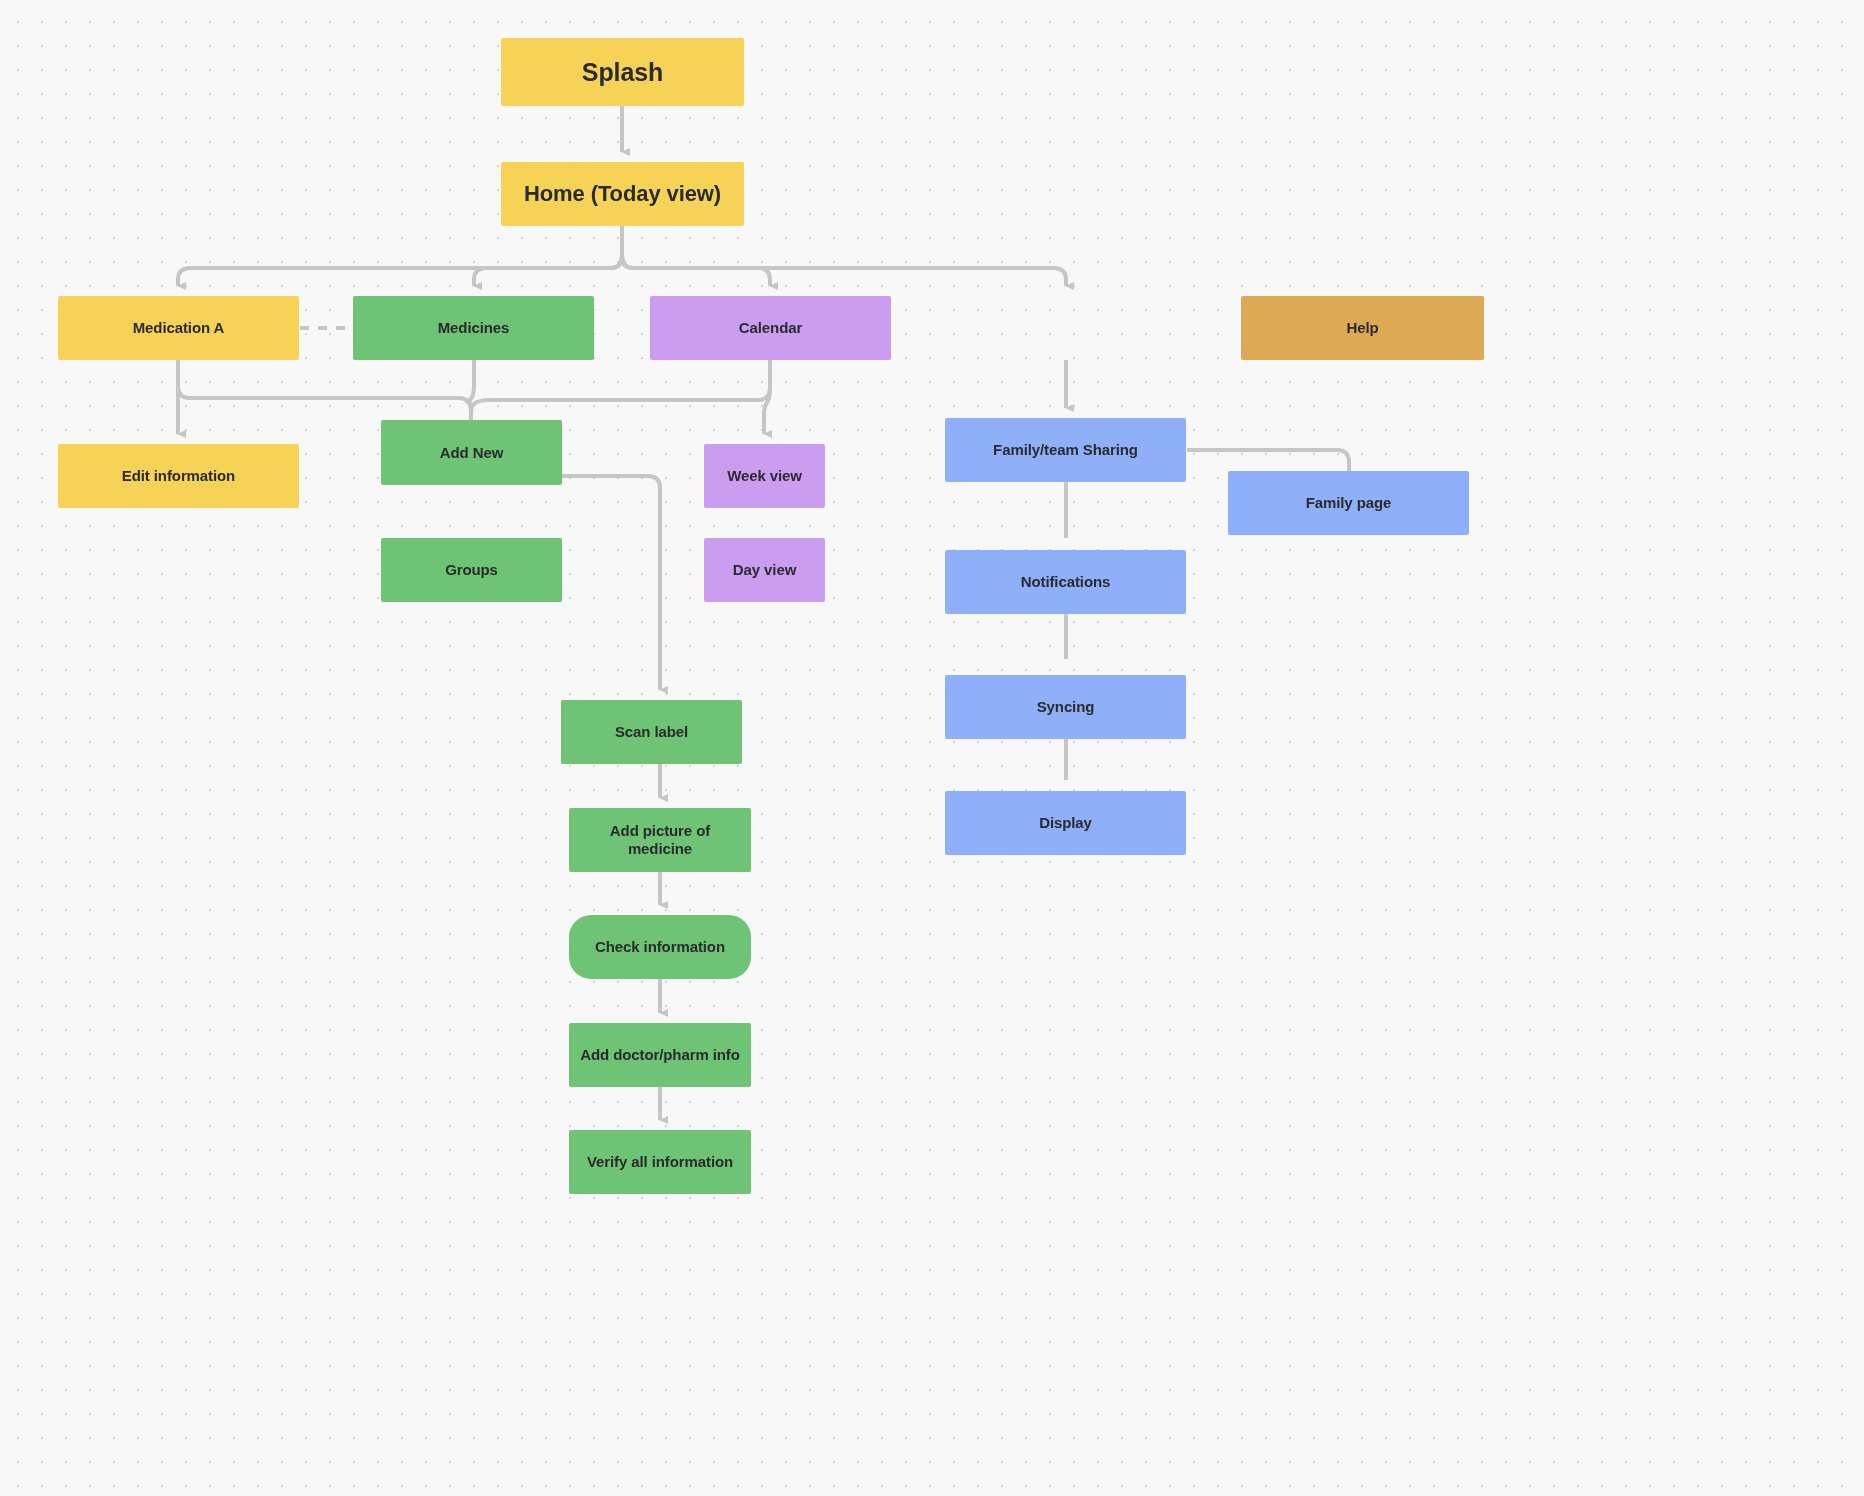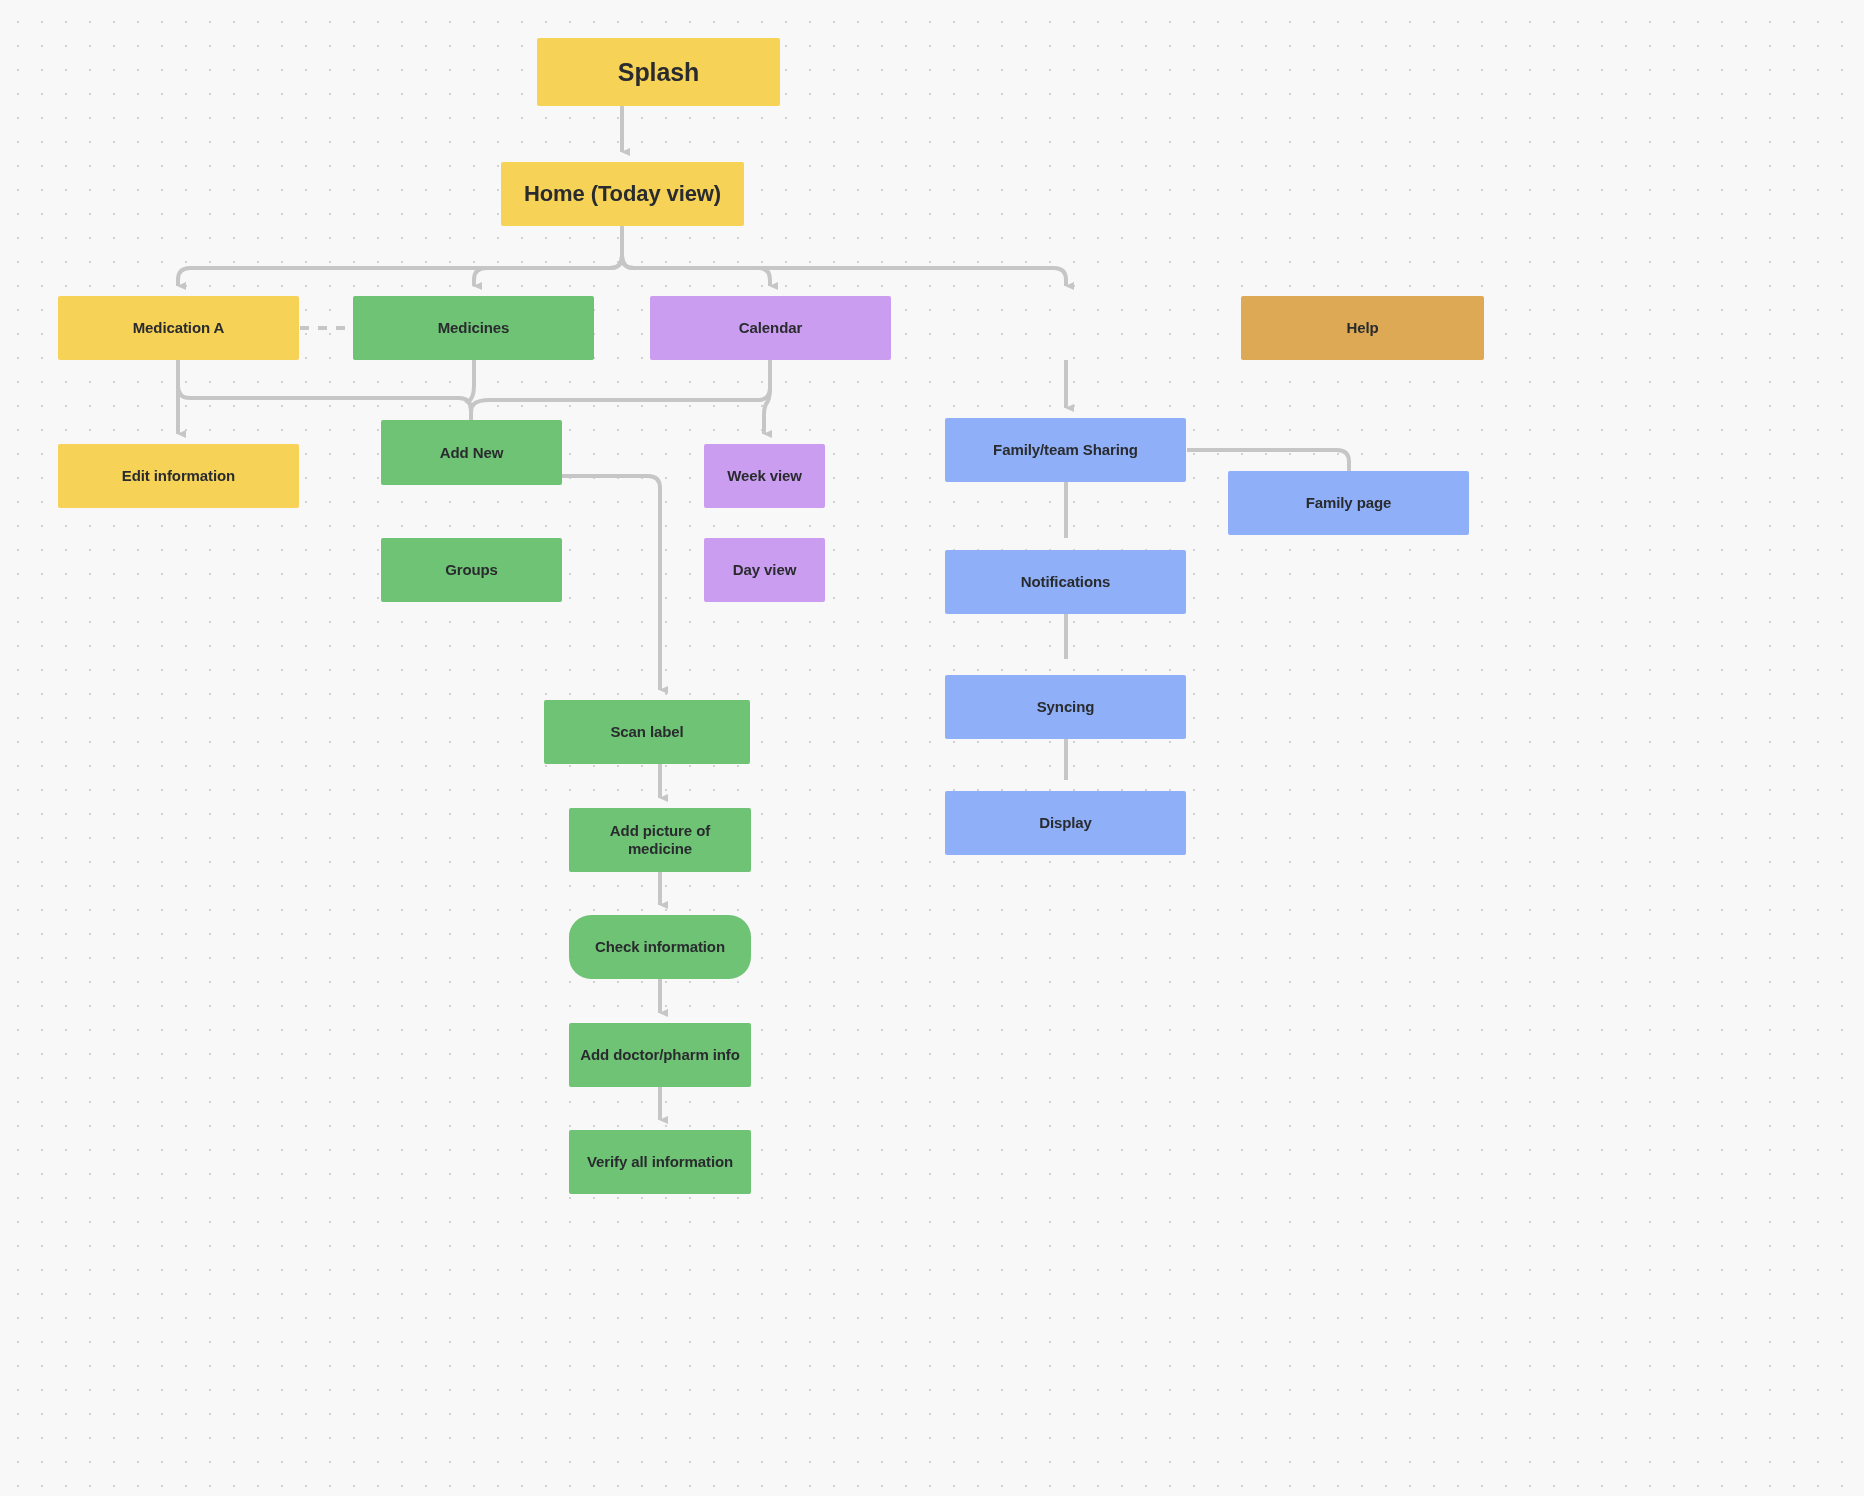--- a/index.html
+++ b/index.html
@@ -81,21 +81,21 @@
 
       <path d="M562,476 L648,476 Q660,476 660,488 L660,690" marker-end="url(#ah)"></path>
 
       <path d="M660,764 L660,798" marker-end="url(#ah)"></path>
       <path d="M660,872 L660,905" marker-end="url(#ah)"></path>
       <path d="M660,979 L660,1013" marker-end="url(#ah)"></path>
       <path d="M660,1087 L660,1120" marker-end="url(#ah)"></path>
     </g>
   </svg>
 
-  <div class="node n-yellow sz-xl" style="left:501px;top:38px;width:243px;height:68px;margin-left:36px;">Splash</div>
+  <div class="node n-yellow sz-xl" style="left:501px;top:38px;width:243px;height:68px;">Splash</div>
 
   <div class="node n-yellow sz-lg" style="left:501px;top:162px;width:243px;height:64px;text-align:right;">Home (Today view)</div>
 
   <div class="node n-yellow sz-md" style="left:58px;top:296px;width:241px;height:64px;">Medication A</div>
 
   <div class="node n-green sz-md" style="left:353px;top:296px;width:241px;height:64px;">Medicines</div>
 
   <div class="node n-purple sz-md" style="left:650px;top:296px;width:241px;height:64px;">Calendar</div>
 
 
@@ -114,21 +114,21 @@
   <div class="node n-green sz-md" style="left:381px;top:538px;width:181px;height:64px;">Groups</div>
 
   <div class="node n-purple sz-md" style="left:704px;top:538px;width:121px;height:64px;">Day view</div>
 
   <div class="node n-blue sz-md" style="left:945px;top:550px;width:241px;height:64px;">Notifications</div>
 
   <div class="node n-blue sz-md" style="left:945px;top:659px;width:241px;height:64px;margin-top:16px;">Syncing</div>
 
   <div class="node n-blue sz-md" style="left:945px;top:791px;width:241px;height:64px;">Display</div>
 
-  <div class="node n-green sz-md" style="left:544px;top:700px;width:206px;height:64px;">Scan label</div>
+  <div class="node n-green sz-md" style="left:561px;top:700px;width:181px;height:64px;">Scan label</div>
 
   <div class="node n-green sz-md" style="left:569px;top:808px;width:182px;height:64px;">Add picture of medicine</div>
 
   <div class="node n-green sz-md" style="left:569px;top:915px;width:182px;height:64px;border-radius:22px;">Check information</div>
 
   <div class="node n-green sz-md" style="left:569px;top:1023px;width:182px;height:64px;">Add doctor/pharm info</div>
 
   <div class="node n-green sz-md" style="left:569px;top:1130px;width:182px;height:64px;">Verify all information</div>
 
 </div>

